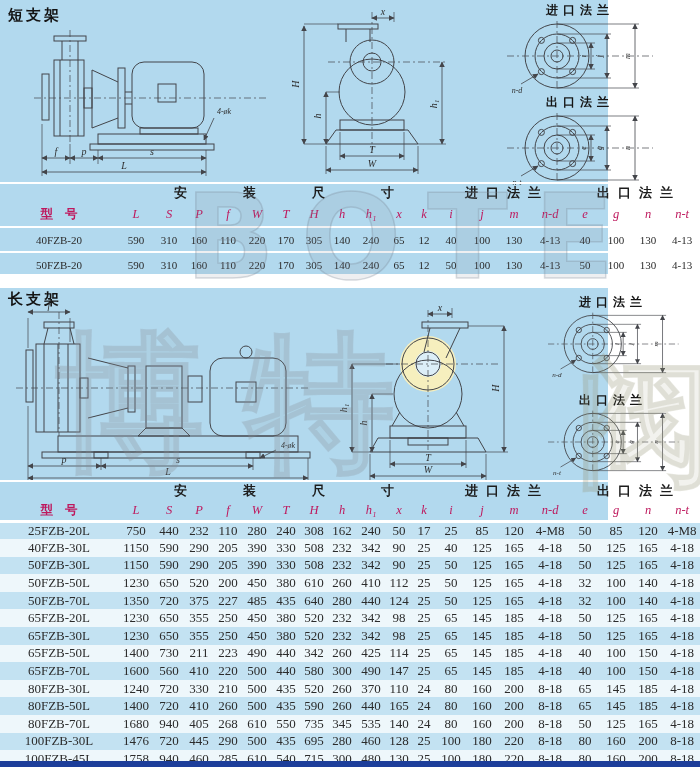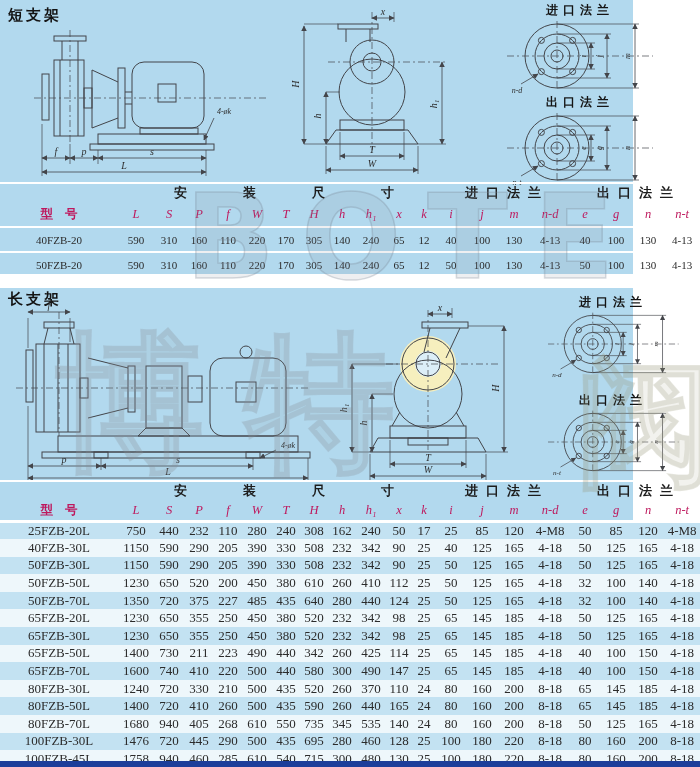--- a/index.html
+++ b/index.html
@@ -1,18 +1,18 @@
 <!DOCTYPE html>
 <html><head>
 <meta charset="utf-8">
 <style>
   html,body{margin:0;padding:0;background:#e8e8e8;}
   .page{position:relative;width:700px;height:767px;background:#ffffff;overflow:hidden;
         font-family:"Liberation Serif",serif;color:#2b2b2b;}
-  .block{position:absolute;left:0;width:608px;background:#b2d9ee;padding-left:25px;}
+  .block{position:absolute;left:0;width:608px;background:#b2d9ee;}
   #b1{top:0;height:274px;}
   #b2{top:288px;height:473px;}
   .bottombar{position:absolute;left:0;top:761px;width:700px;height:6px;background:#1d3e9a;}
   .sec-title{position:absolute;font-family:"Liberation Sans",sans-serif;font-weight:bold;
              font-size:15px;color:#141414;letter-spacing:3px;}
   
   svg{position:absolute;overflow:visible;}
   svg .ln line,svg .ln rect,svg .ln circle,svg .ln polygon,svg .ln path{stroke:#43454a;fill:none;stroke-width:1;}
   svg .ln .thin{stroke-width:.7;}
   svg .ln .dash{stroke-dasharray:7 3 2 3;stroke-width:.7;}
@@ -708,21 +708,21 @@
           <td>4-18</td>
           <td>40</td>
           <td>100</td>
           <td>150</td>
           <td>4-18</td>
         </tr>
 
         <tr>
           <td class="td-model">65FZB-70L</td>
           <td>1600</td>
-          <td>740</td>
+          <td>560</td>
           <td>410</td>
           <td>220</td>
           <td>500</td>
           <td>440</td>
           <td>580</td>
           <td>300</td>
           <td>490</td>
           <td>147</td>
           <td>25</td>
           <td>65</td>

